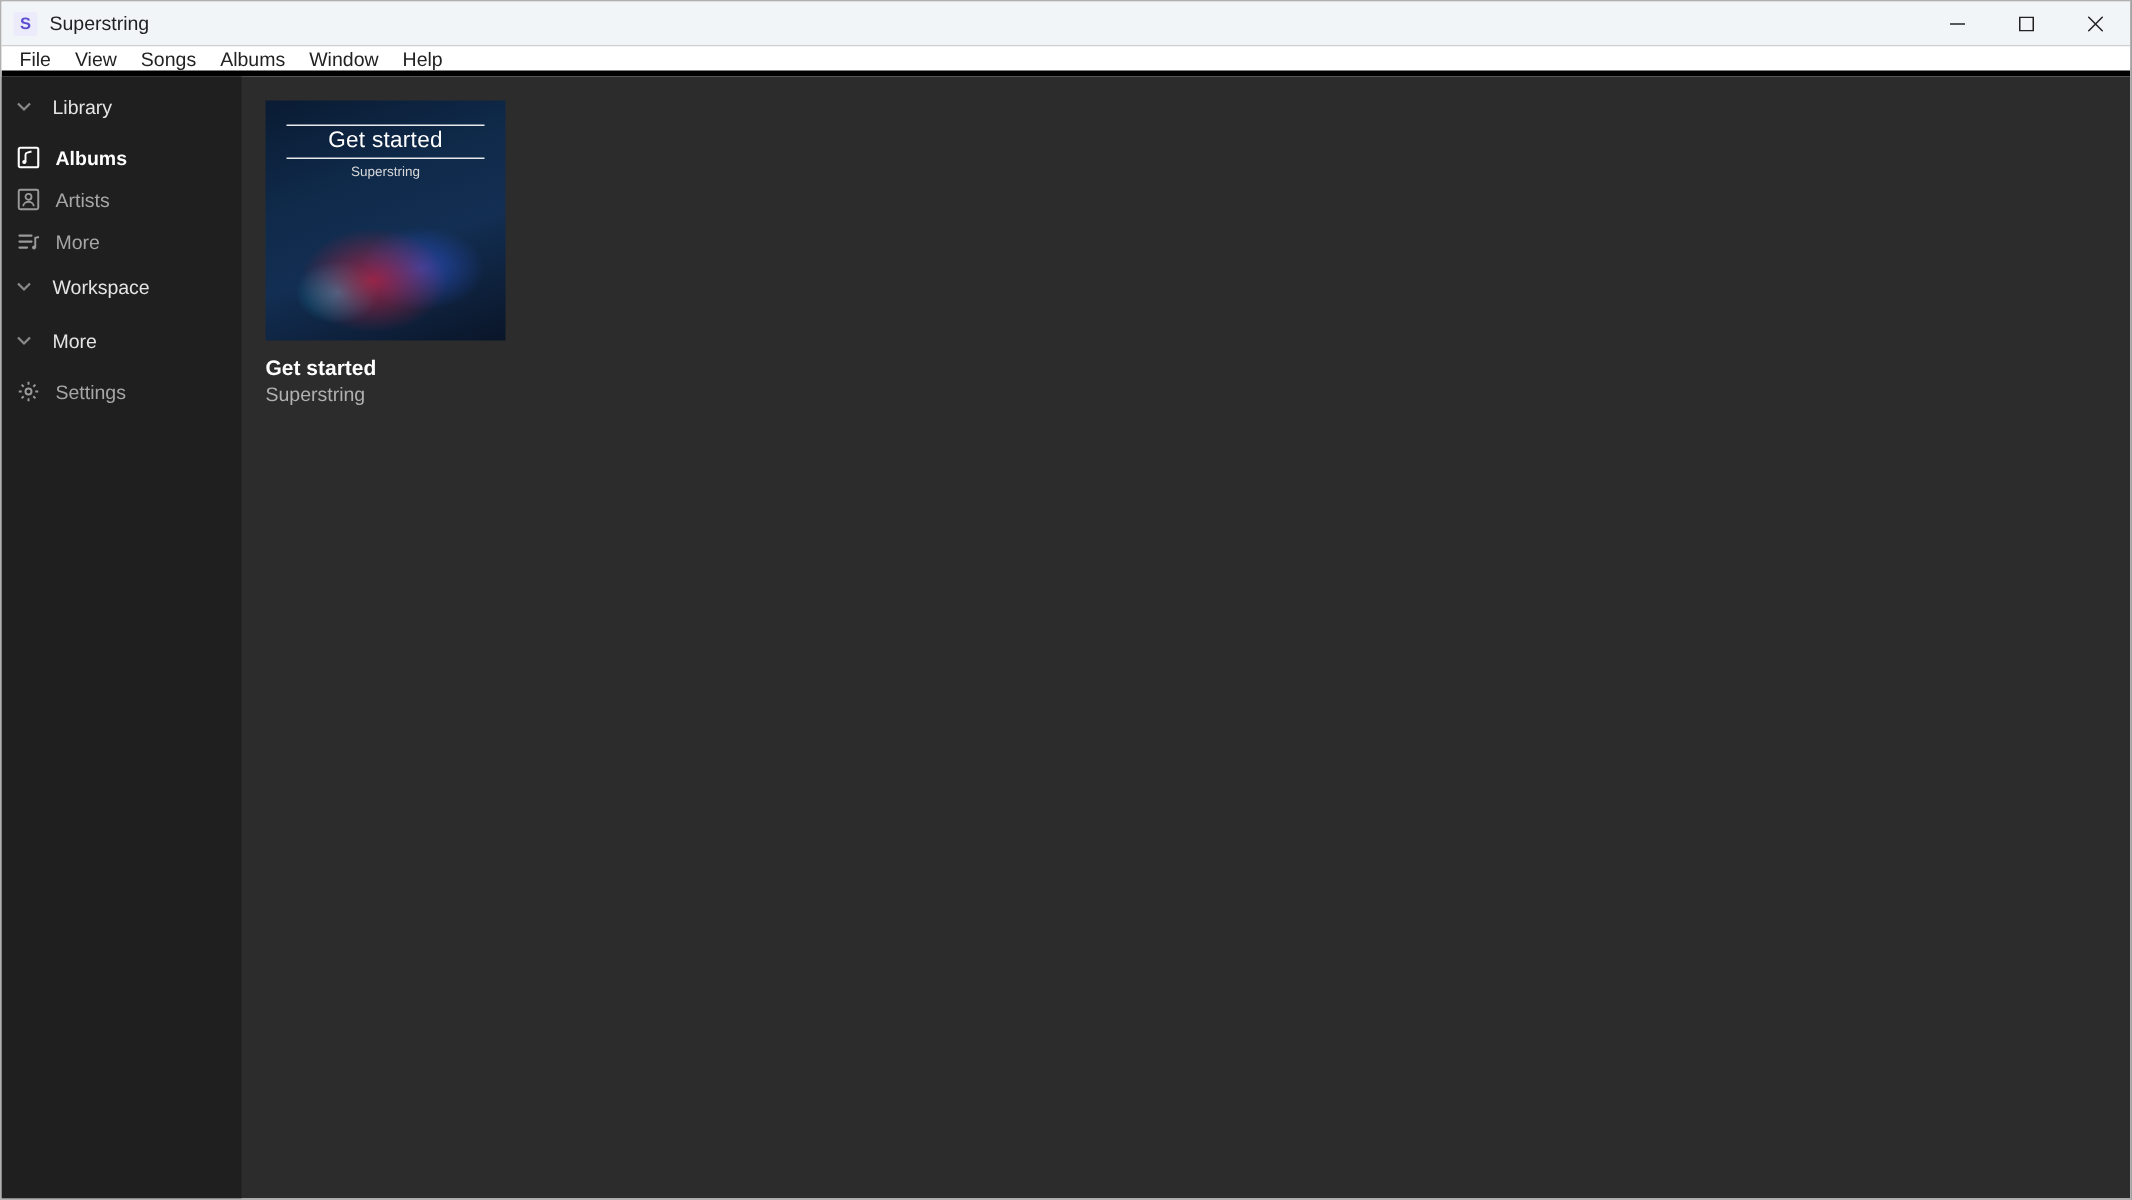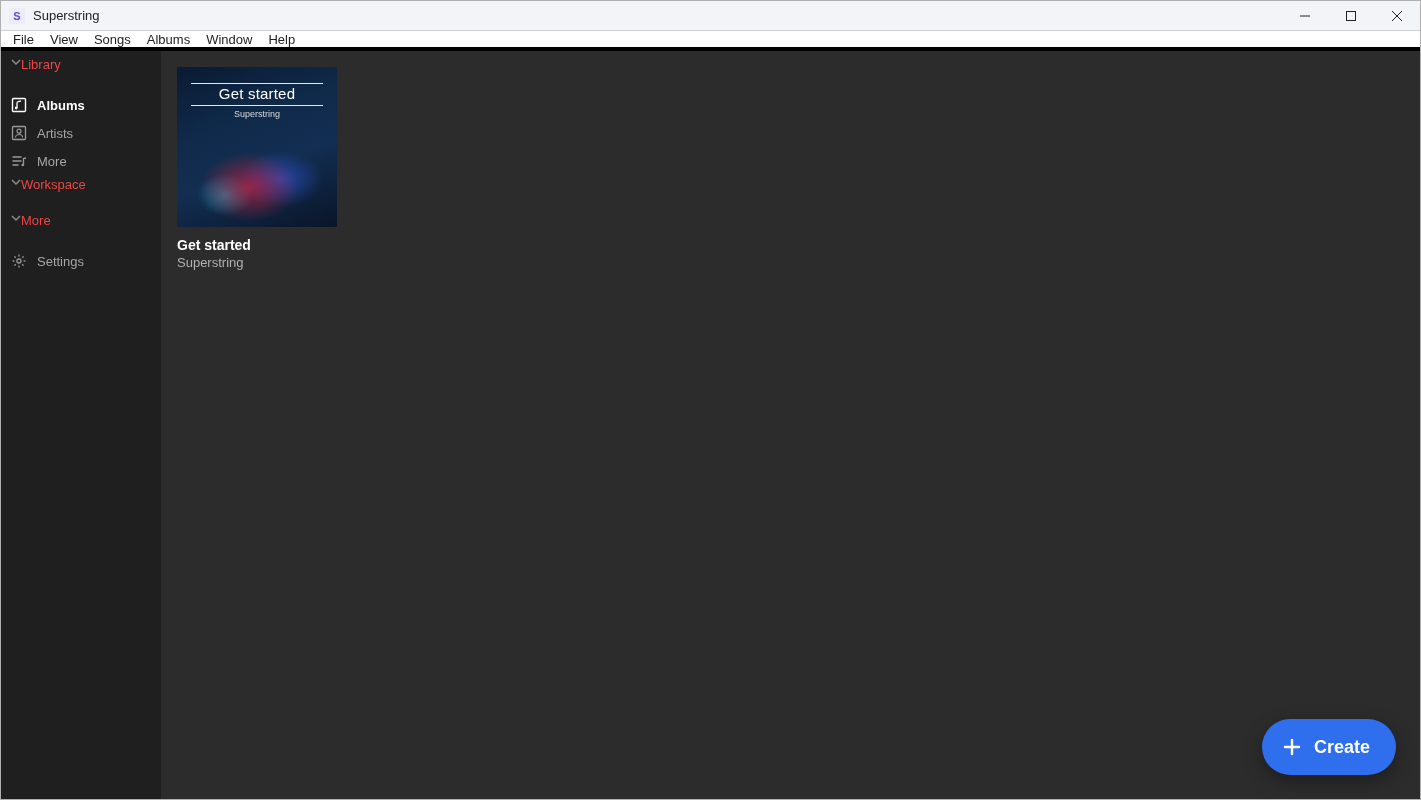--- a/index.html
+++ b/index.html
@@ -17,21 +17,21 @@
   
   .menubar { height: 20px; background: #ffffff; display: flex; align-items: center; padding: 0 4px; border-bottom: 4px solid #000000; }
   .menubar .menu-item { padding: 1px 8px; font-size: 13px; color: #222; cursor: default; }
 
   
   .main { flex: 1; display: flex; background: #2c2c2c; min-height: 0; }
 
   
   .sidebar { width: 160px; background: #1f1f1f; color: #9a9a9a; display: flex; flex-direction: column; padding-top: 6px; }
   .side-section { padding: 0; }
-  .side-header { display: flex; align-items: flex-start; height: 28px; padding: 0 10px; color: #ef4444; cursor: default; gap: 0; }
+  .side-header { display: flex; align-items: center; height: 28px; padding: 0 10px; color: #e5e5e5; cursor: default; gap: 14px; }
   .side-header .chev { width: 10px; height: 10px; display: inline-flex; align-items: center; justify-content: center; }
   .side-header-label { font-size: 13px; }
   .side-item { display: flex; align-items: flex-end; height: 28px; padding: 0 10px; gap: 10px; cursor: default; color: #a6a6a6; }
   .side-item.active { color: #ffffff; }
   .side-item .ico { width: 16px; height: 16px; display: inline-flex; align-items: center; justify-content: center; }
   .side-item-label { font-size: 13px; }
   .side-item.active .side-item-label { font-weight: 600; }
   .side-spacer { height: 8px; }
 
   
@@ -189,23 +189,15 @@
       <div class="album-thumb">
         <div class="thumb-line top"></div>
         <div class="thumb-title">Get started</div>
         <div class="thumb-line mid"></div>
         <div class="thumb-sub">Superstring</div>
       </div>
       <div class="album-title">Get started</div>
       <div class="album-artist">Superstring</div>
     </div>
 
-    <button class="create-btn">
-      <span class="plus">
-        <svg width="20" height="20" viewBox="0 0 20 20">
-            <path d="M10 3 V17 M3 10 H17" stroke="#ffffff" stroke-width="2.4" stroke-linecap="round"></path>
-          </svg>
-      </span>
-      <span class="label">Create</span>
-    </button>
   </div>
 
 </div>
 
 </body></html>

